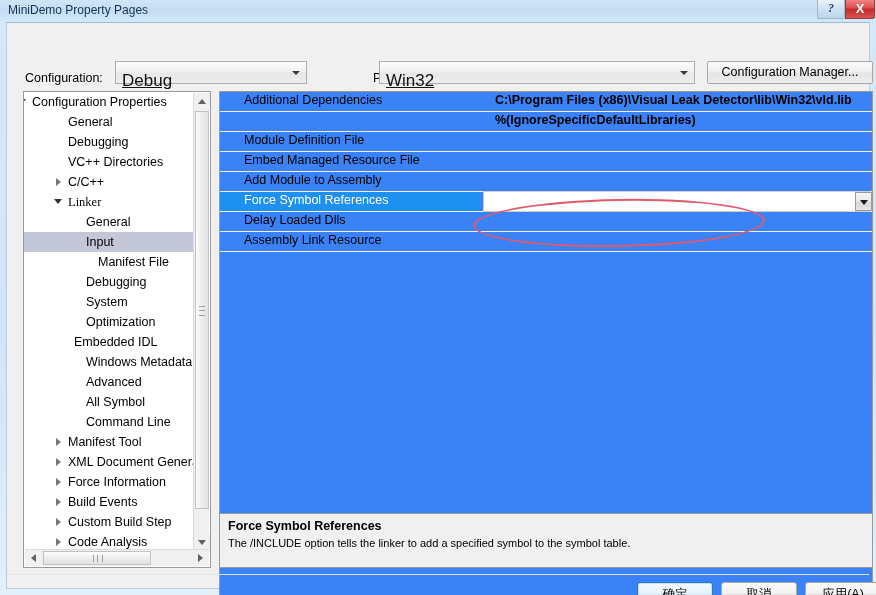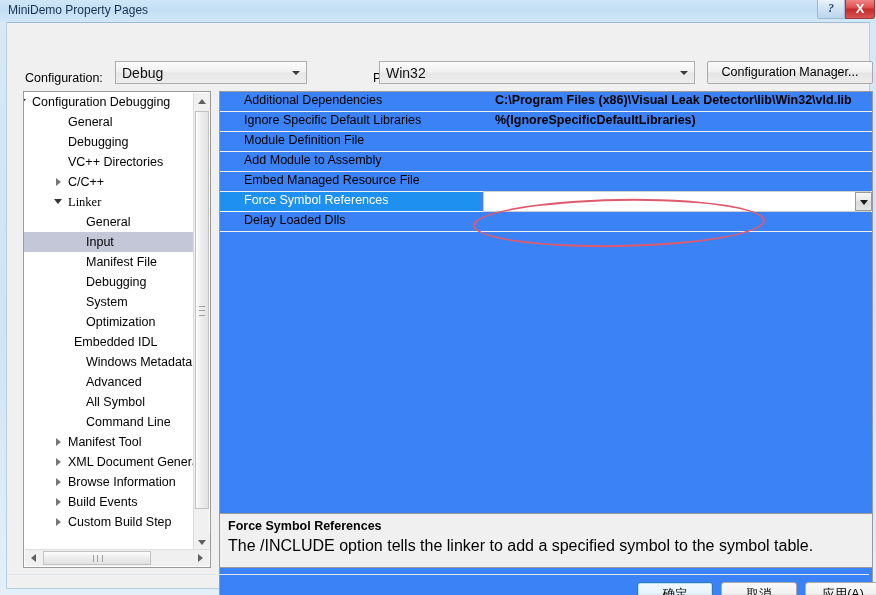--- a/index.html
+++ b/index.html
@@ -111,24 +111,25 @@
   .combo {
     position: absolute;
     height: 23px;
     background: linear-gradient(to bottom, #fbfbfb 0%, #f0f0f0 48%, #e7e7e7 52%, #ededed 100%);
     border: 1px solid #aeaeae;
     box-sizing: border-box;
     cursor: pointer;
   }
   .combo .cval {
     position: absolute;
-    left: 6px; top: 3px;
-    font-size: 14px;
+    left: 6px; top: 9px;
+    font-size: 17px;
     color: #111;
     white-space: nowrap;
+    text-decoration: underline;
   }
   .combo .carrow {
     position: absolute;
     right: 6px; top: 9px;
     width: 0; height: 0;
     border-left: 4px solid transparent;
     border-right: 4px solid transparent;
     border-top: 4px solid #3a3a3a;
   }
   #cfg-combo { left: 108px; top: 38px; width: 192px; }
@@ -424,21 +425,21 @@
     left: 8px; top: 5px;
     font-size: 12.5px;
     font-weight: bold;
     color: #000;
     white-space: nowrap;
   }
   #desc-text {
     position: absolute;
     left: 8px; top: 23px;
     width: 636px;
-    font-size: 16px;
+    font-size: 11px;
     color: #000;
   }
 
   
   #bottom-sep {
     position: absolute;
     left: 0; top: 551px;
     width: 862px; height: 1px;
     background: #dfe7ee;
   }
@@ -496,21 +497,21 @@
       </div>
 
       <div id="cfgmgr-btn">Configuration Manager...</div>
 
       <div id="tree-panel">
         <div id="tree-scroll">
             <div class="tnode">
               <span class="tw" style="left: -8px;">
                 <span class="tri-open"></span>
               </span>
-              <span class="tlabel" style="left: 8px;">Configuration Debugging</span>
+              <span class="tlabel" style="left: 8px;">Configuration Properties</span>
             </div>
             <div class="tnode">
               <span class="tlabel" style="left: 44px;">General</span>
             </div>
             <div class="tnode">
               <span class="tlabel" style="left: 44px;">Debugging</span>
             </div>
             <div class="tnode">
               <span class="tlabel" style="left: 44px; text-align: center;">VC++ Directories</span>
             </div>
@@ -526,21 +527,21 @@
               </span>
               <span class="tlabel" style="left: 44px; font-family: Liberation Serif, serif;">Linker</span>
             </div>
             <div class="tnode">
               <span class="tlabel" style="left: 62px;">General</span>
             </div>
             <div class="tnode sel">
               <span class="tlabel" style="left: 62px; text-align: center;">Input</span>
             </div>
             <div class="tnode">
-              <span class="tlabel" style="left: 62px;">Manifest File</span>
+              <span class="tlabel" style="left: 74px;">Manifest File</span>
             </div>
             <div class="tnode">
               <span class="tlabel" style="left: 62px;">Debugging</span>
             </div>
             <div class="tnode">
               <span class="tlabel" style="left: 62px;">System</span>
             </div>
             <div class="tnode">
               <span class="tlabel" style="left: 62px;">Optimization</span>
             </div>
@@ -568,33 +569,39 @@
             <div class="tnode">
               <span class="tw" style="left: 28px;">
                 <span class="tri-closed"></span>
               </span>
               <span class="tlabel" style="left: 44px;">XML Document Generator</span>
             </div>
             <div class="tnode">
               <span class="tw" style="left: 28px;">
                 <span class="tri-closed"></span>
               </span>
-              <span class="tlabel" style="left: 44px;">Browse Information</span>
+              <span class="tlabel" style="left: 44px;">Force Information</span>
             </div>
             <div class="tnode">
               <span class="tw" style="left: 28px;">
                 <span class="tri-closed"></span>
               </span>
               <span class="tlabel" style="left: 44px;">Build Events</span>
             </div>
             <div class="tnode">
               <span class="tw" style="left: 28px;">
                 <span class="tri-closed"></span>
               </span>
               <span class="tlabel" style="left: 44px;">Custom Build Step</span>
+            </div>
+            <div class="tnode">
+              <span class="tw" style="left: 28px;">
+                <span class="tri-closed"></span>
+              </span>
+              <span class="tlabel" style="left: 44px;">Code Analysis</span>
             </div>
           </div>
 
         <div id="tree-vsb">
           <div class="sb-arrow up">
             <span class="sb-tri-up"></span>
           </div>
           <div id="tree-vsb-thumb">
             <span class="grip"></span>
           </div>
@@ -615,47 +622,50 @@
           </div>
         </div>
       </div>
 
       <div id="grid-panel">
           <div class="prow">
             <span class="pname">Additional Dependencies</span>
             <span class="pval">C:\Program Files (x86)\Visual Leak Detector\lib\Win32\vld.lib</span>
           </div>
           <div class="prow">
-            <span class="pname">Ignore Specific Default Libraries</span>
             <span class="pval">%(IgnoreSpecificDefaultLibraries)</span>
           </div>
           <div class="prow">
             <span class="pname">Module Definition File</span>
             <span class="pval"></span>
           </div>
           <div class="prow">
+            <span class="pname">Embed Managed Resource File</span>
+            <span class="pval"></span>
+          </div>
+          <div class="prow">
             <span class="pname">Add Module to Assembly</span>
-            <span class="pval"></span>
-          </div>
-          <div class="prow">
-            <span class="pname">Embed Managed Resource File</span>
             <span class="pval"></span>
           </div>
           <div class="prow selected">
             <div class="name-hl"></div>
             <div class="editor"></div>
             <span class="pname">Force Symbol References</span>
             <div id="combo-drop-btn">
               <span class="dtri"></span>
             </div>
           </div>
           <div class="prow">
             <span class="pname">Delay Loaded Dlls</span>
             <span class="pval"></span>
           </div>
+          <div class="prow">
+            <span class="pname">Assembly Link Resource</span>
+            <span class="pval"></span>
+          </div>
         </div>
 
       <div id="annot-ellipse"></div>
 
       <div id="desc-panel">
         <div id="desc-title">Force Symbol References</div>
         <div id="desc-text">The /INCLUDE option tells the linker to add a specified symbol to the symbol table.</div>
       </div>
 
       <div id="bottom-sep"></div>

